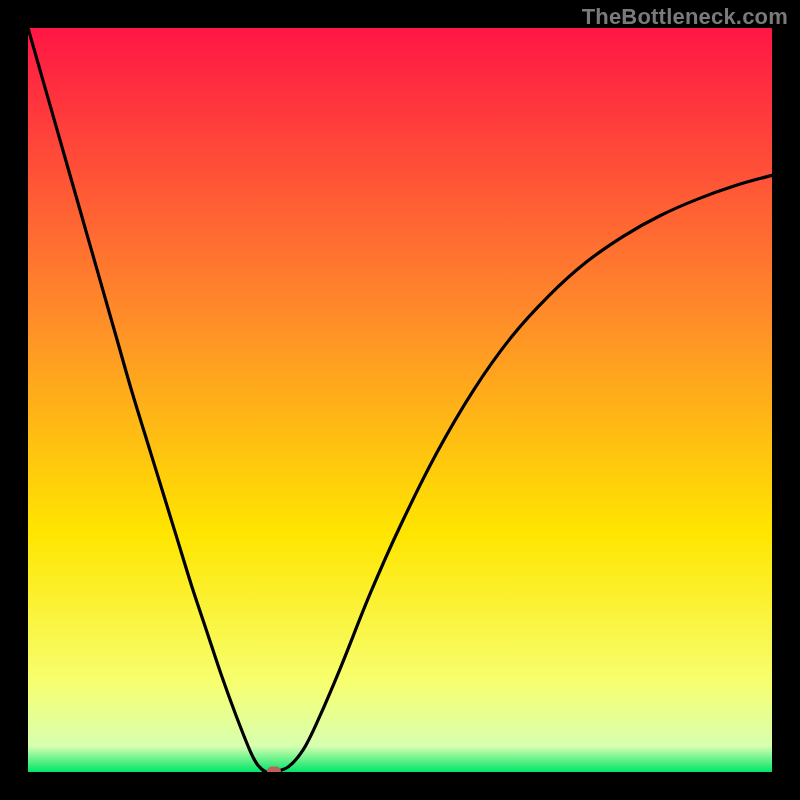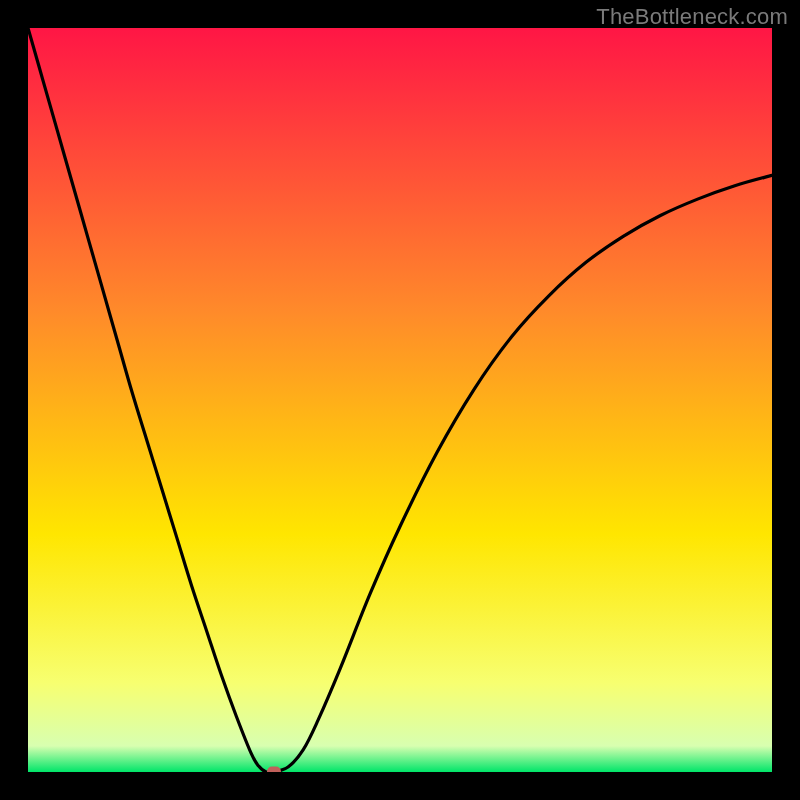--- a/index.html
+++ b/index.html
@@ -15,21 +15,21 @@
     width: 800px;
     height: 800px;
     background: #000;
   }
   .watermark {
     position: absolute;
     top: 4px;
     right: 12px;
     color: #7a7a7a;
     font-size: 22px;
-    font-weight: 400;
+    font-weight: 700;
     letter-spacing: 0.2px;
     z-index: 20;
   }
   .plot {
     position: absolute;
     left: 28px;
     top: 28px;
     width: 744px;
     height: 744px;
     overflow: hidden;

